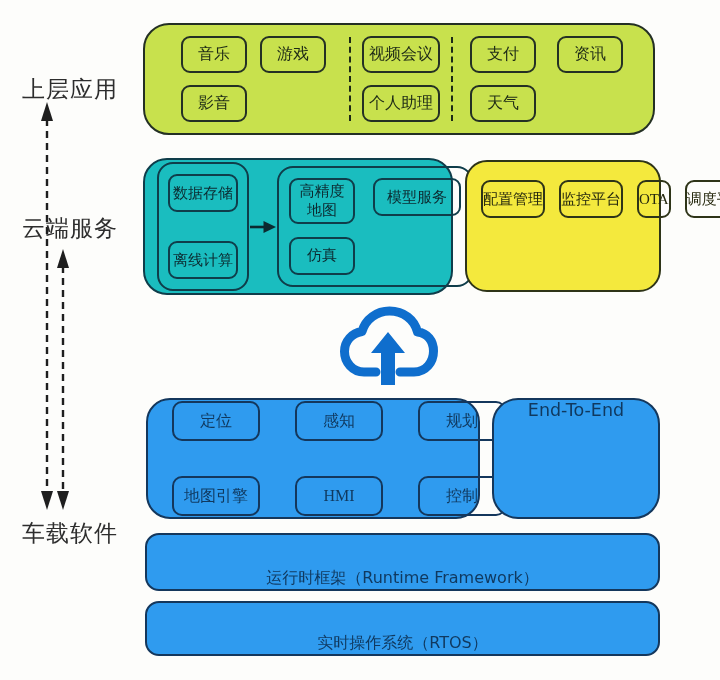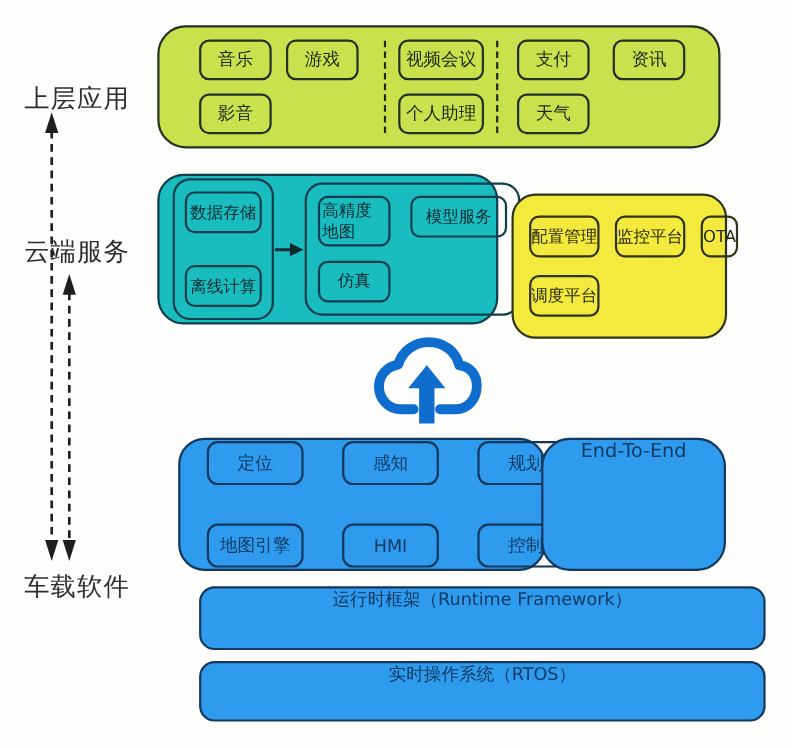--- a/index.html
+++ b/index.html
@@ -27,22 +27,23 @@
   .dash-line{stroke:#1e1e1e;stroke-width:2.4;stroke-dasharray:7 5;fill:none;}
   .arrow-head{fill:#1e1e1e;stroke:none;}
   .rail-label{
     position:absolute;left:22px;width:110px;text-align:left;
     font-size:23px;color:#2d2d2d;letter-spacing:1px;white-space:nowrap;
   }
   
   .chip{
     display:flex;align-items:center;justify-content:center;
     border:2px solid var(--ink);border-radius:9px;
-    background:transparent;box-sizing:border-box;
+    background:transparent;text-align:center;box-sizing:border-box;
     white-space:nowrap;
+    font-family:Liberation Serif, serif;
   }
   
   .apps-container{
     position:absolute;left:143px;top:23px;width:512px;height:112px;
     background:var(--app-green);border:2.5px solid #243024;border-radius:26px;
     box-sizing:border-box;display:flex;align-items:center;color:#1d2a16;
   }
   .app-group{display:flex;flex-direction:column;gap:12px;box-sizing:border-box;}
   .chip-row{display:flex;gap:13px;}
   .g1{width:204px;padding-left:36px;}
@@ -63,51 +64,51 @@
   .teal-container .chip{border-color:var(--teal-line);font-size:15px;height:38px;padding:0 3px;}
   .flow-arrow{flex:0 0 auto;margin:0 1px;}
   .platform-subgroup{
     flex:1;height:121px;padding:10px 10px;display:grid;
     grid-template-columns:66px 88px;column-gap:18px;row-gap:12px;
     align-items:start;justify-content:start;
   }
   .chip.wrap{white-space:normal;line-height:1.25;min-height:46px;padding:18px 2px;}
   
   .yellow-container{
-    position:absolute;left:465px;top:176px;width:196px;height:132px;
+    position:absolute;left:465px;top:160px;width:196px;height:132px;
     background:var(--ops-yellow);border:2.5px solid var(--yellow-line);border-radius:22px;
-    box-sizing:border-box;display:grid;grid-template-columns:1fr 1fr 1fr;
+    box-sizing:border-box;display:grid;grid-template-columns:1fr 1fr 1fr 1fr;
     padding:18px 14px;column-gap:14px;row-gap:16px;color:var(--yellow-ink);
   }
   .yellow-container .chip{border-color:var(--yellow-line);font-size:15px;height:38px;}
   
   .cloud-icon{position:absolute;left:338px;top:306px;}
   .cloud-outline{fill:none;stroke:var(--icon-blue);stroke-width:9;stroke-linecap:round;stroke-linejoin:round;}
   .cloud-arrow{fill:var(--icon-blue);}
   
   .blue-container{
-    position:absolute;left:162px;top:398px;width:334px;height:121px;
+    position:absolute;left:146px;top:398px;width:334px;height:121px;
     background:var(--vehicle-blue);border:2.5px solid var(--blue-line);border-radius:24px;
     box-sizing:border-box;display:grid;grid-template-columns:88px 88px 88px;
     justify-content:space-between;align-content:center;row-gap:13px;
     padding:0 24px;color:var(--blue-ink);gap:35px;
   }
   .blue-container .chip{border-color:var(--blue-line);border-radius:10px;height:40px;font-size:16px;}
   .e2e-box{
     position:absolute;left:492px;top:398px;width:168px;height:121px;
     background:var(--vehicle-blue);border:2.5px solid var(--blue-line);border-radius:26px;
     box-sizing:border-box;display:flex;align-items:flex-start;justify-content:center;
     font-size:17.5px;color:var(--blue-ink);
   }
   
   .bar{
     position:absolute;left:145px;width:515px;
     background:var(--vehicle-blue);border:2.5px solid var(--blue-line);border-radius:14px;
-    box-sizing:border-box;display:flex;align-items:flex-start;justify-content:center;
-    font-size:16px;color:var(--blue-ink);margin-left:36px;
+    box-sizing:border-box;display:flex;align-items:flex-end;justify-content:center;
+    font-size:16px;color:var(--blue-ink);
   }
   .runtime-bar{top:533px;height:58px;}
   .rtos-bar{top:601px;height:55px;}
 </style>
 </head>
 <body>
 
 <div class="stage">
 
   <svg class="connectors" width="120" height="680" viewBox="0 0 120 680" aria-hidden="true">

